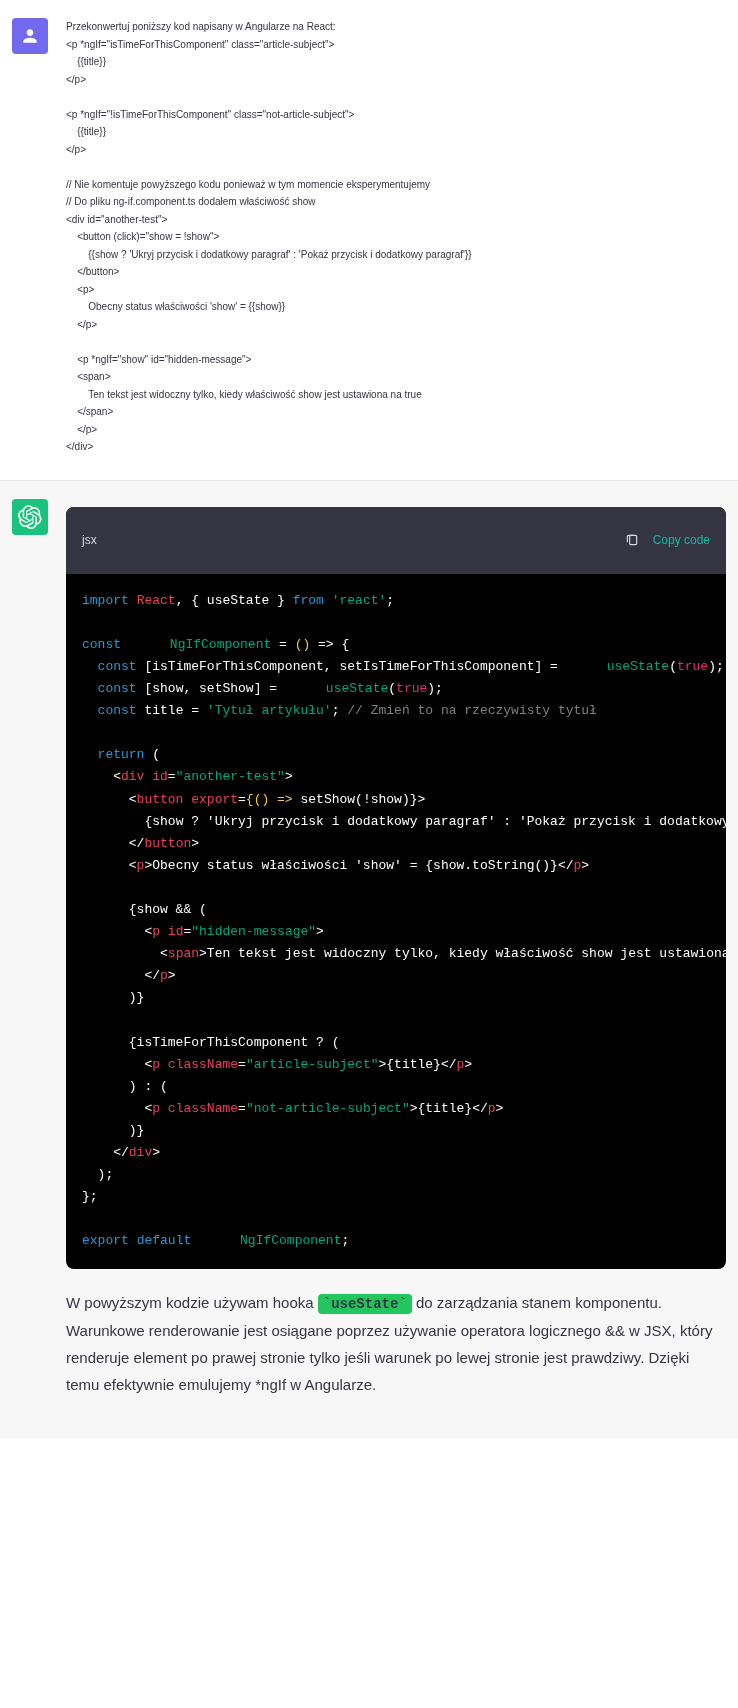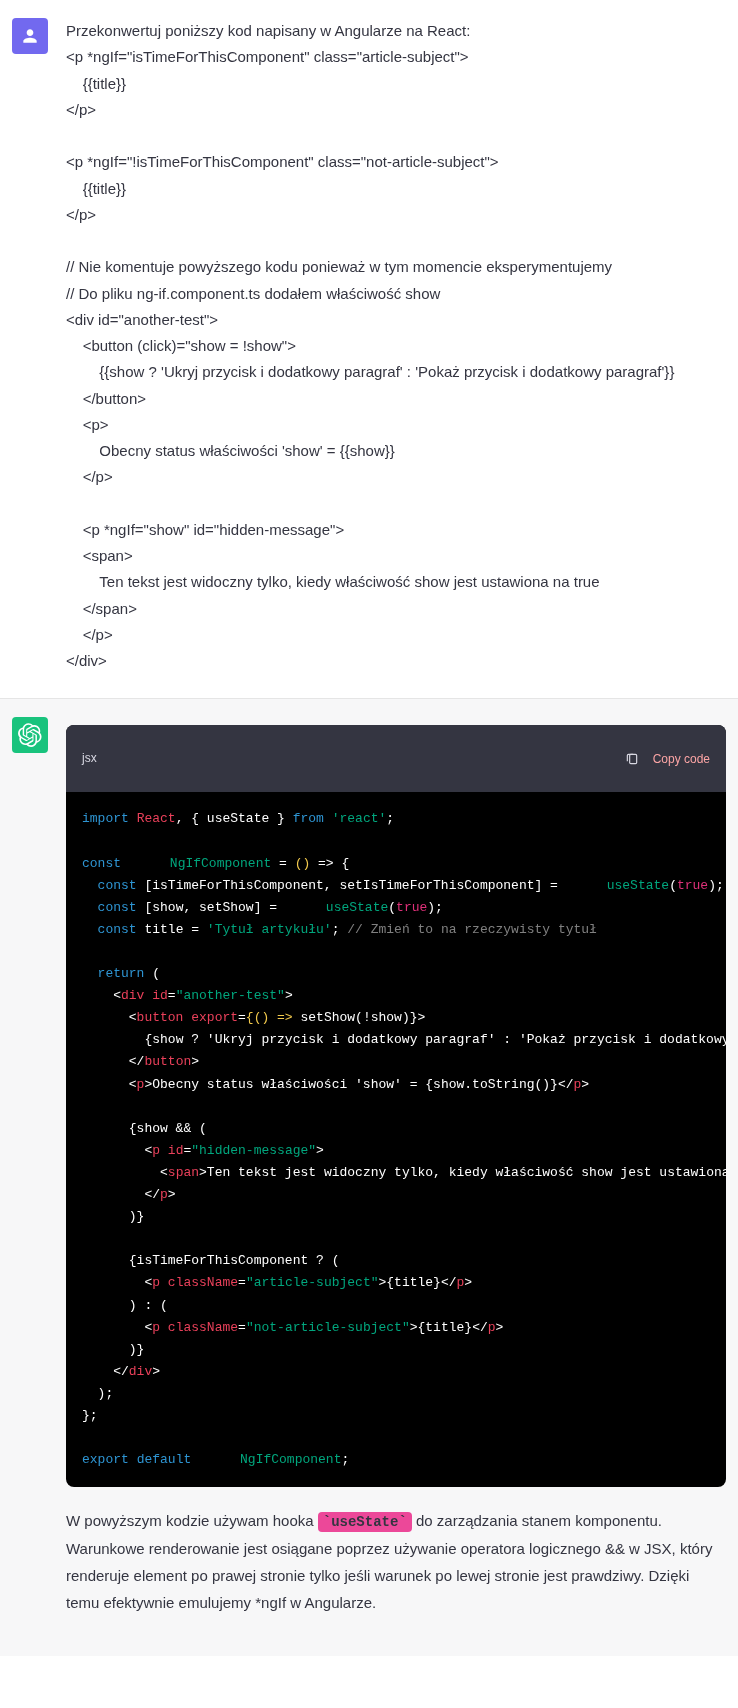--- a/index.html
+++ b/index.html
@@ -29,21 +29,21 @@
 }
 .avatar.user-avatar { background: #7269ef; }
 .avatar.assistant-avatar { background: #19c37d; }
 .avatar svg { width: 20px; height: 20px; fill: #fff; }
 .assistant-avatar svg { width: 24px; height: 24px; }
 .content { flex: 1; min-width: 0; }
 .user-code {
   white-space: pre-wrap;
   font-family: inherit;
   color: #343541;
-  font-size: 15px;
+  font-size: 10px;
   line-height: 1.75;
 }
 .assistant-text {
   color: #343541;
   line-height: 1.8;
   margin-bottom: 16px;
 }
 .code-outer {
   background: #000;
   border-radius: 8px;
@@ -58,21 +58,21 @@
   justify-content: space-between;
   align-items: center;
   font-size: 12px;
 }
 .copy-btn {
   display: flex;
   align-items: center;
   gap: 14px;
   background: none;
   border: none;
-  color: #fca5a5;
+  color: #14b8a6;
   cursor: pointer;
   font-size: 12px;
 }
 .copy-btn svg { width: 14px; height: 14px; stroke: #d9d9e3; fill: none; stroke-width: 2; }
 .code-body {
   overflow-x: auto;
   padding: 16px;
 }
 .code-body::-webkit-scrollbar { height: 10px; }
 .code-body::-webkit-scrollbar-track { background: #2a2a2a; }
@@ -87,21 +87,21 @@
 .tok-kw { color: #2e95d3; }
 .tok-import-name { color: #e9405a; }
 .tok-fn { color: #00a67d; padding-left: 41px; }
 .tok-str { color: #00a67d; }
 .tok-comment { color: #808080; text-align: center; }
 .tok-attr { color: #e9405a; }
 .tok-val { color: #df3079; margin-top: 40px; }
 .tok-arrow { color: #f2c94c; }
 .inline-code {
   font-family: "Courier New", monospace;
-  background: #ec4899;
+  background: #22c55e;
   padding: 2px 5px;
   border-radius: 4px;
   font-weight: 700;
   font-size: 14px;
 }
 </style>
 </head>
 <body>
 
 <div class="message-block user">

